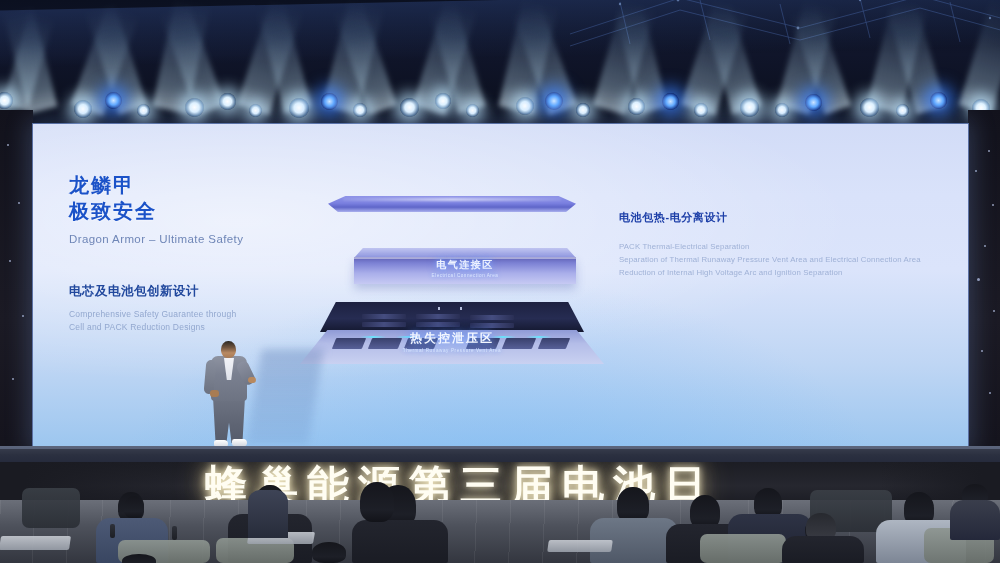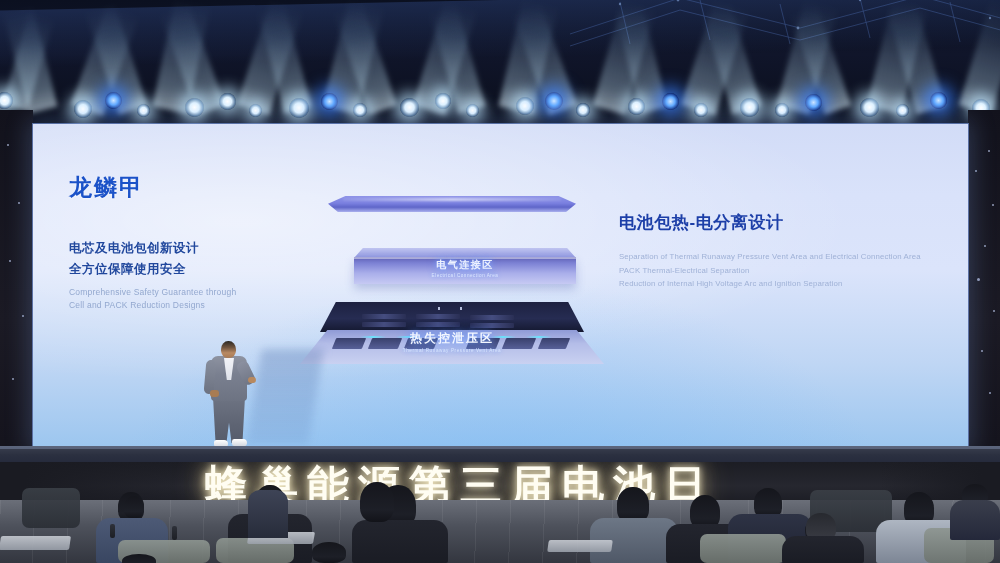--- a/index.html
+++ b/index.html
@@ -39,29 +39,29 @@
     background:
       radial-gradient(120% 90% at 22% 30%, rgba(255,255,255,.55) 0%, rgba(255,255,255,0) 55%),
       linear-gradient(180deg,#d2dcf7 0%,#d9e2fa 22%,#dbe4fb 45%,#bfd6f4 74%,#9cc6ef 100%);
     box-shadow:0 0 0 1px rgba(120,150,220,.65), 0 0 22px 5px rgba(140,180,255,.22);
     overflow:hidden;}
   .screen-glow{position:absolute;inset:0;
     background:radial-gradient(70% 120% at 50% 120%, rgba(120,185,245,.55) 0%, rgba(120,185,245,0) 60%);}
 
   
   .slide-left{position:absolute;left:36px;top:49px;width:265px;}
-  .title-cn{font-size:23px;line-height:1.28;font-weight:bold;color:#1b52c8;
+  .title-cn{font-size:20px;line-height:1.28;font-weight:bold;color:#1b52c8;
     letter-spacing:2px;text-shadow:0 1px 2px rgba(255,255,255,.5);}
   .title-en{margin-top:9px;font-size:11.5px;color:#6f86b7;letter-spacing:.4px;}
   .sub-cn{margin-top:36px;font-size:12.5px;line-height:1.65;font-weight:bold;color:#21489d;letter-spacing:.5px;}
   .sub-en{margin-top:6px;font-size:8.5px;line-height:1.55;color:#93a8cf;letter-spacing:.2px;}
 
   
   .slide-right{position:absolute;left:586px;top:84px;width:320px;}
-  .r-cn{font-size:17px;line-height:1.78;font-weight:bold;color:#1d3fa8;letter-spacing:.6px;}
+  .r-cn{font-size:11px;line-height:1.78;font-weight:bold;color:#1d3fa8;letter-spacing:.6px;}
   .r-en{margin-top:12px;font-size:7.8px;line-height:1.72;color:#9fb1d6;letter-spacing:.15px;}
 
   
   .diagram{position:absolute;left:253px;top:66px;width:330px;height:240px;}
 
   .lid{position:absolute;left:42px;top:6px;width:248px;height:16px;
     background:linear-gradient(180deg,#8e93e8 0%,#7a80e0 45%,#5f66c9 70%,#aab0ee 100%);
     clip-path:polygon(7% 0%,93% 0%,100% 48%,96% 100%,4% 100%,0% 48%);
     box-shadow:0 3px 8px rgba(90,110,200,.28);}
   .lid::after{content:"";position:absolute;left:6%;top:2px;width:88%;height:3px;
@@ -253,24 +253,25 @@
     <span class="speck" style="left:13px;top:240px;"></span>
     <span class="speck" style="left:21px;top:282px;"></span>
   </div>
 
   <div class="screen">
     <div class="screen-glow"></div>
 
     <div class="slide-left">
       <div class="title-cn">
         <div>龙鳞甲</div>
-      </div>
+        <div>极致安全</div>
+      </div>
+      <div class="title-en">Dragon Armor – Ultimate Safety</div>
       <div class="sub-cn">
         <div>电芯及电池包创新设计</div>
-        <div>全方位保障使用安全</div>
       </div>
       <div class="sub-en">
         <div>Comprehensive Safety Guarantee through</div>
         <div>Cell and PACK Reduction Designs</div>
       </div>
     </div>
 
     <div class="diagram">
 
       <div class="lid"></div>
@@ -312,22 +313,22 @@
           <div class="en">Thermal Runaway Pressure Vent Area</div>
         </div>
       </div>
     </div>
 
     <div class="slide-right">
       <div class="r-cn">
         <div>电池包热-电分离设计</div>
       </div>
       <div class="r-en">
+        <div>PACK Thermal-Electrical Separation</div>
         <div>Separation of Thermal Runaway Pressure Vent Area and Electrical Connection Area</div>
-        <div>PACK Thermal-Electrical Separation</div>
         <div>Reduction of Internal High Voltage Arc and Ignition Separation</div>
       </div>
     </div>
   </div>
 
   <div class="presenter">
     <div class="pres-shadow"></div>
     <div class="p-legs"></div>
     <div class="p-torso"></div>
     <div class="p-shirt"></div>

